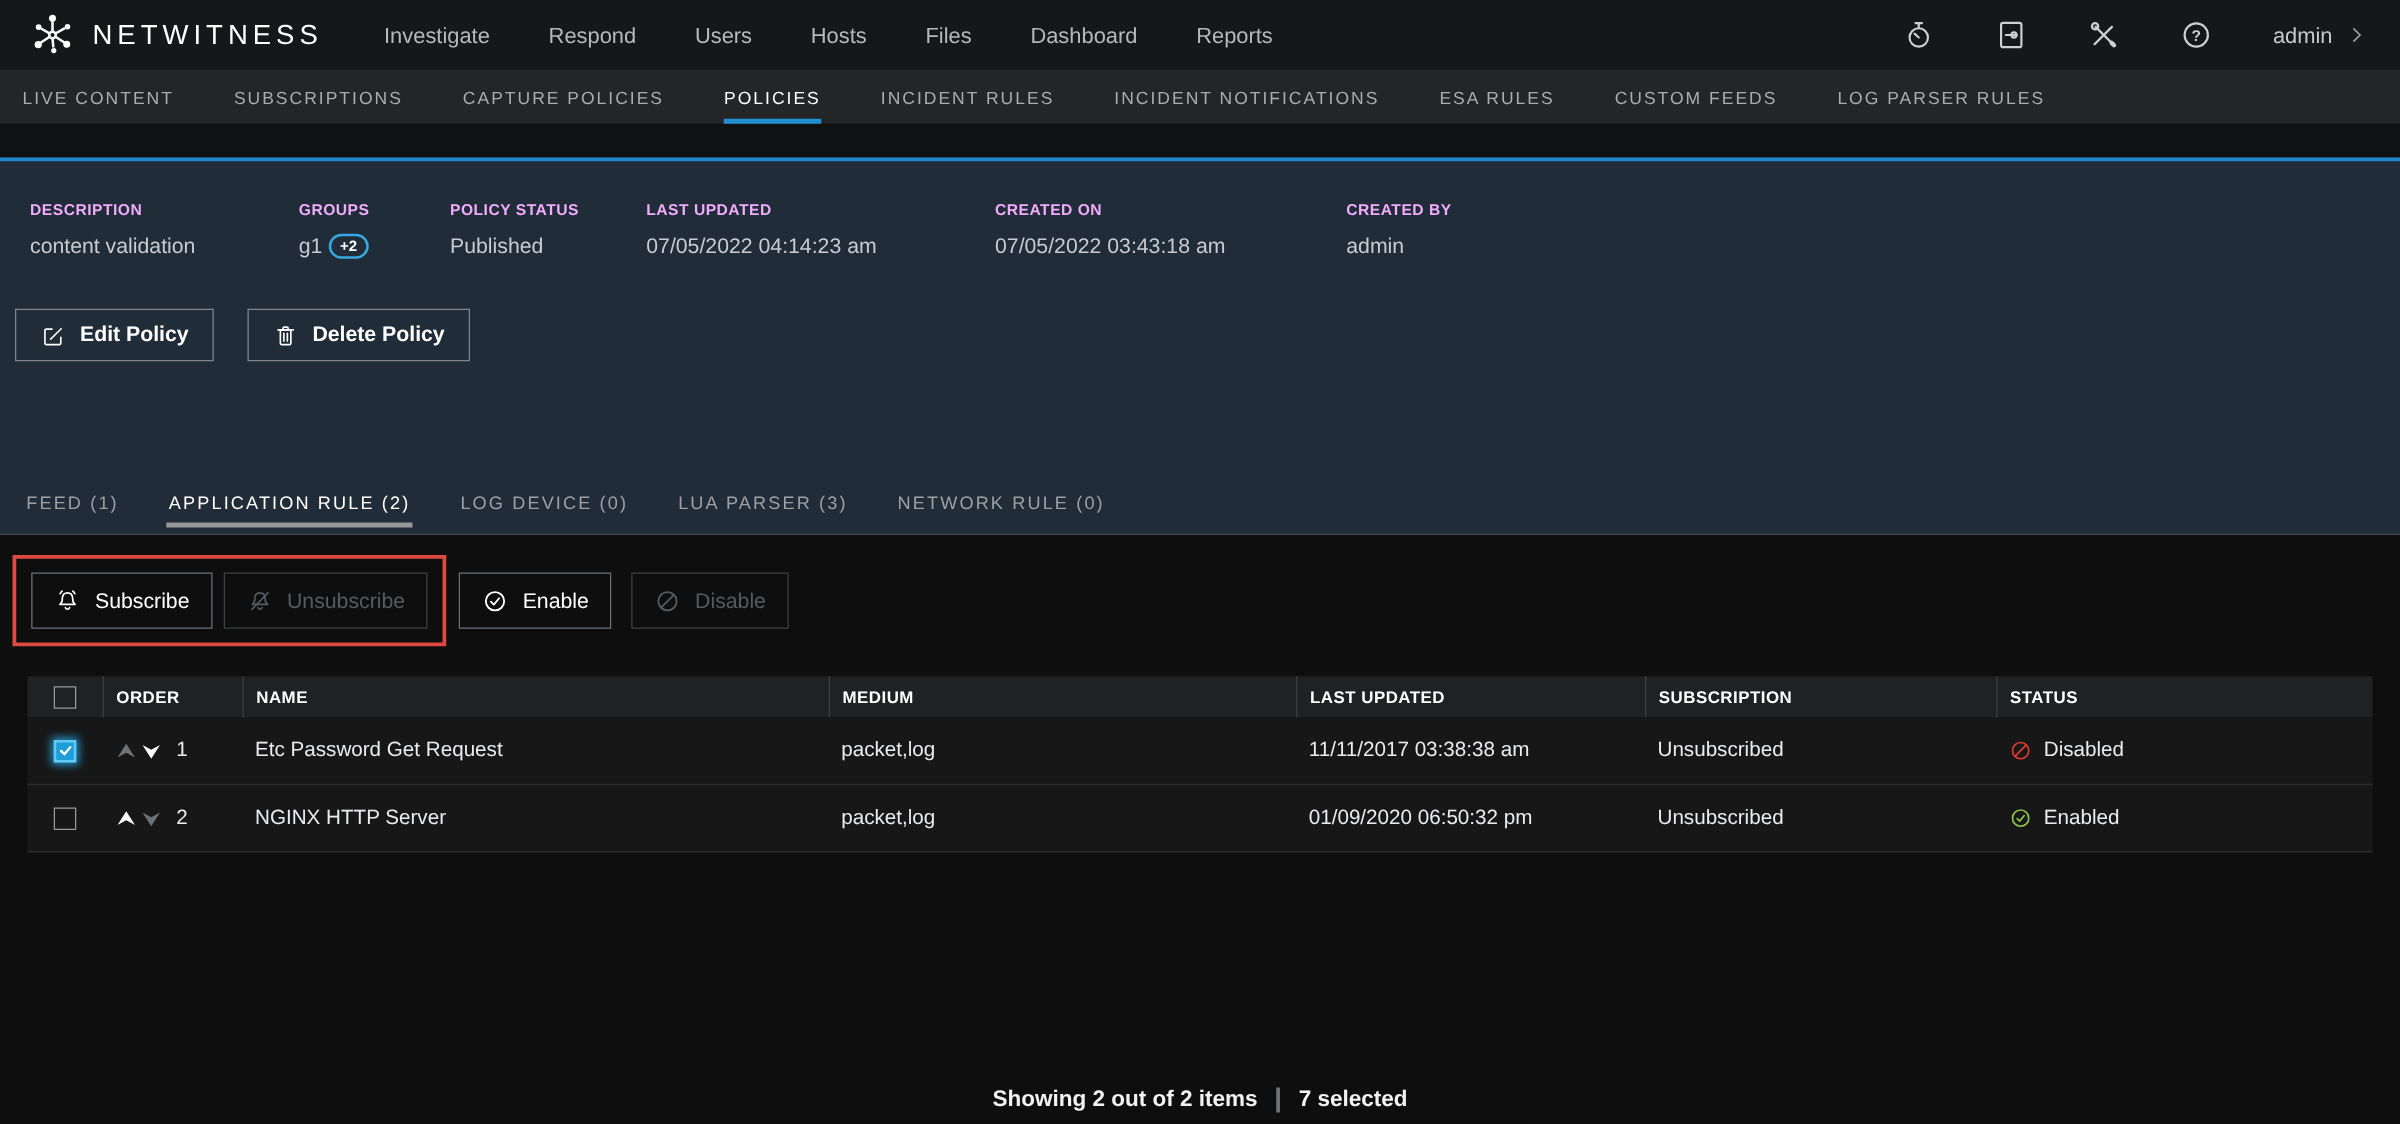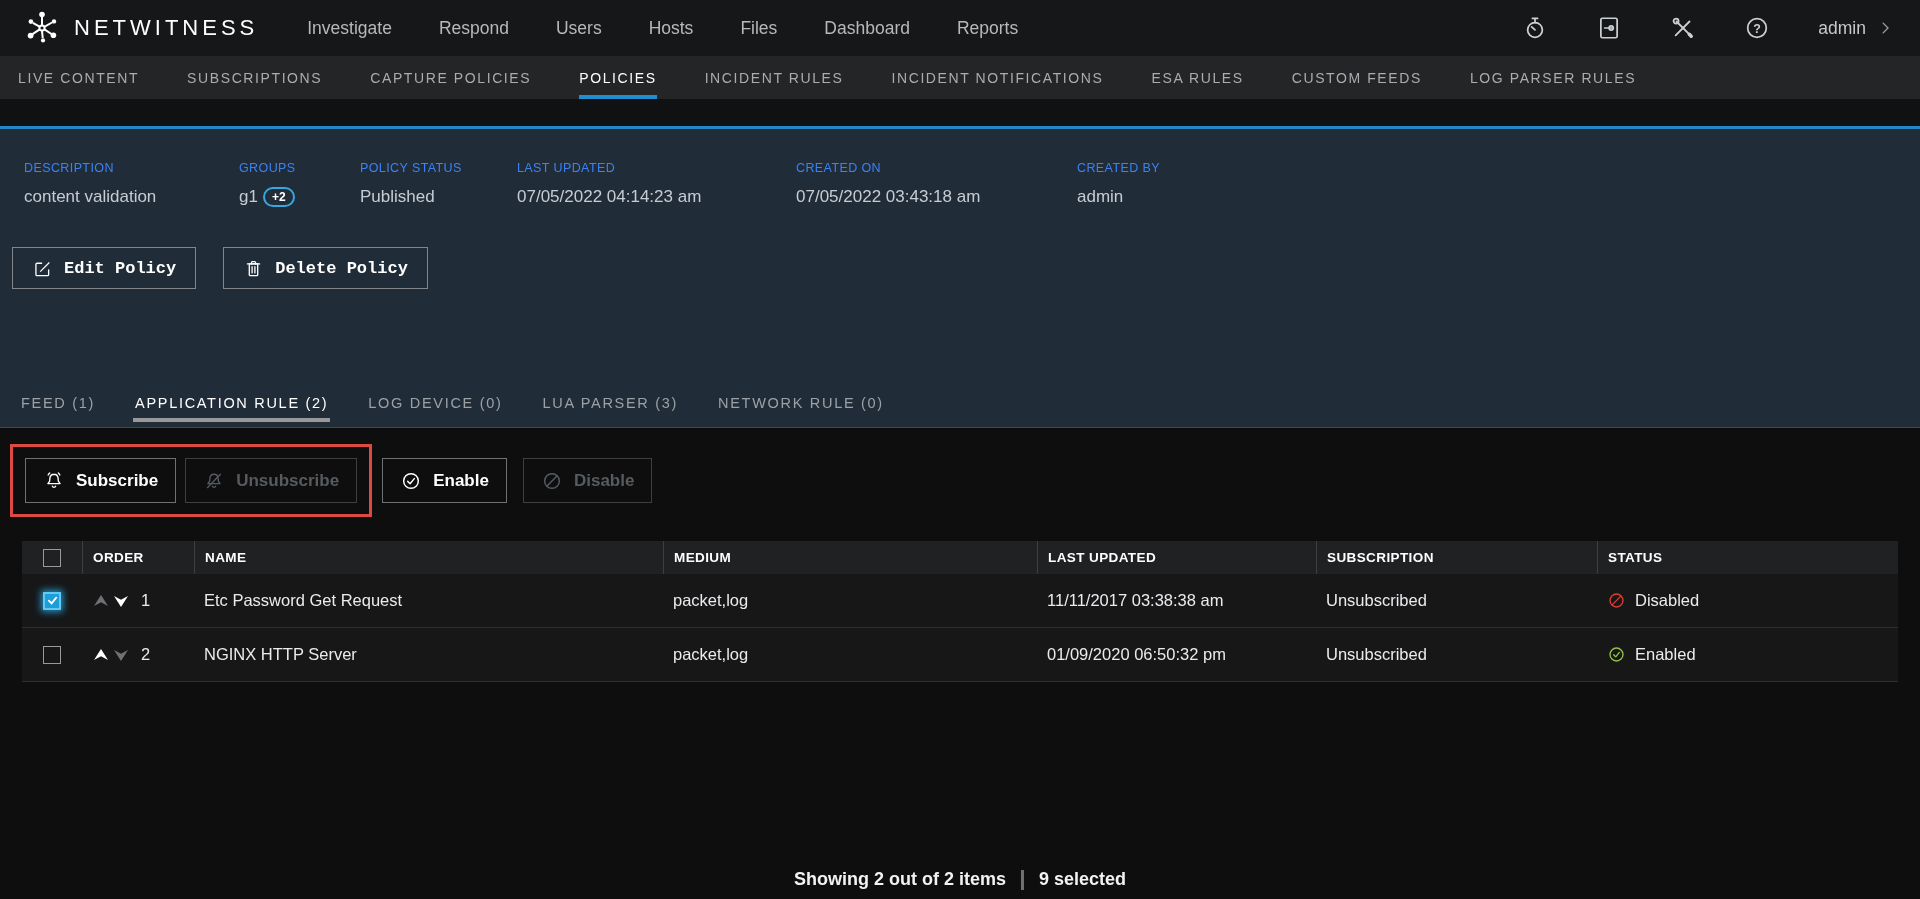--- a/index.html
+++ b/index.html
@@ -36,39 +36,39 @@
   
   .panel { background:#212c39; border-top:3px solid #2187c8; border-bottom:1px solid #474747; height:302px; position:relative; }
   .panel-head { display:flex; align-items:center; padding:26px 30px 0 20px; }
   .back-icon { width:26px; height:26px; color:#9aa1a7; cursor:pointer; }
   .panel-title { font-size:27px; color:#c9ced3; margin-left:30px; font-weight:400; }
   .close-icon { margin-left:auto; width:23px; height:23px; color:#c9ced3; cursor:pointer; }
 
   .fields { display:flex; padding-left:24px; margin-top:32px; }
   .field { flex:0 0 auto; }
   .f-desc{width:215px}.f-groups{width:121px}.f-status{width:157px}.f-updated{width:279px}.f-created{width:281px}
-  .field-label { font-size:12.5px; font-weight:400; letter-spacing:.4px; color:#3b82f6; }
+  .field-label { font-size:12.5px; font-weight:700; letter-spacing:.4px; color:#f0abfc; }
   .field-value { margin-top:12px; font-size:17px; color:#c7ccd2; display:flex; align-items:center; }
   .badge { margin-left:5px; border:2px solid #36a8e0; border-radius:11px; padding:1px 7px; font-size:12px; color:#fff; font-weight:700; }
 
   .panel-actions { display:flex; gap:27px; margin:40px 0 0 12px; }
-  .pbtn { height:42px; display:flex; align-items:center; gap:11px; padding:0 19px; background:transparent; border:1px solid #81868b; color:#fff; font-size:17px; font-weight:600; font-family:Liberation Mono, monospace; cursor:pointer; }
+  .pbtn { height:42px; display:flex; align-items:center; gap:11px; padding:0 19px; background:transparent; border:1px solid #81868b; color:#fff; font-size:17px; font-weight:600; font-family:Liberation Sans, sans-serif; cursor:pointer; }
   .pbtn svg { width:21px; height:21px; }
 
   .ptabs { position:absolute; left:21px; bottom:0; display:flex; gap:40px; }
   .ptab { font-size:14.5px; letter-spacing:1.7px; color:#9ca1a5; padding-bottom:16px; position:relative; cursor:pointer; white-space:nowrap; }
   .ptab.active { color:#fff; }
   .ptab.active::after { content:""; position:absolute; left:-2px; right:-2px; bottom:5px; height:4px; background:#989898; }
 
   
   .content { position:relative; }
   .toolbar { display:flex; align-items:center; margin:16px 0 0 10px; }
   .red-group { display:flex; gap:9px; border:3px solid #dc4a41; padding:11px 12px; }
   .outside-group { margin-left:10px; display:flex; gap:16px; }
-  .tbtn { height:45px; display:flex; align-items:center; gap:11px; padding:0 17px; background:#0e0e0f; border:1px solid #6d7277; color:#fff; font-size:17px; font-weight:700; font-family:inherit; cursor:pointer; }
+  .tbtn { height:45px; display:flex; align-items:center; gap:11px; padding:0 17px; background:#0e0e0f; border:1px solid #6d7277; color:#fff; font-size:17px; font-weight:400; font-family:inherit; cursor:pointer; }
   .tbtn svg { width:22px; height:22px; }
   .tbtn.disabled { border-color:#3c4043; color:#565b60; cursor:default; }
 
   
   .rules-table { margin:24px 22px 0; }
   .thead, .trow { display:grid; grid-template-columns:60px 112px 469px 374px 279px 281px 1fr; align-items:center; }
   .thead { background:#202122; height:33px; }
   .th { font-size:13.5px; font-weight:700; letter-spacing:.4px; color:#fff; padding-left:10px; height:100%; display:flex; align-items:center; border-left:1px solid #3e3f40; }
   .th.first { border-left:none; justify-content:center; padding-left:0; }
   .trow { height:54px; background:#171718; border-bottom:1px solid #2e2f30; }
@@ -342,14 +342,14 @@
         <span>Enabled</span>
       </div>
     </div>
   </div>
 
 </div>
 
 <div class="footer">
   <span class="footer-text">Showing 2 out of 2 items</span>
   <div class="footer-sep"></div>
-  <span class="footer-text">9 selected</span>
+  <span class="footer-text">7 selected</span>
 </div>
 
 </body></html>

